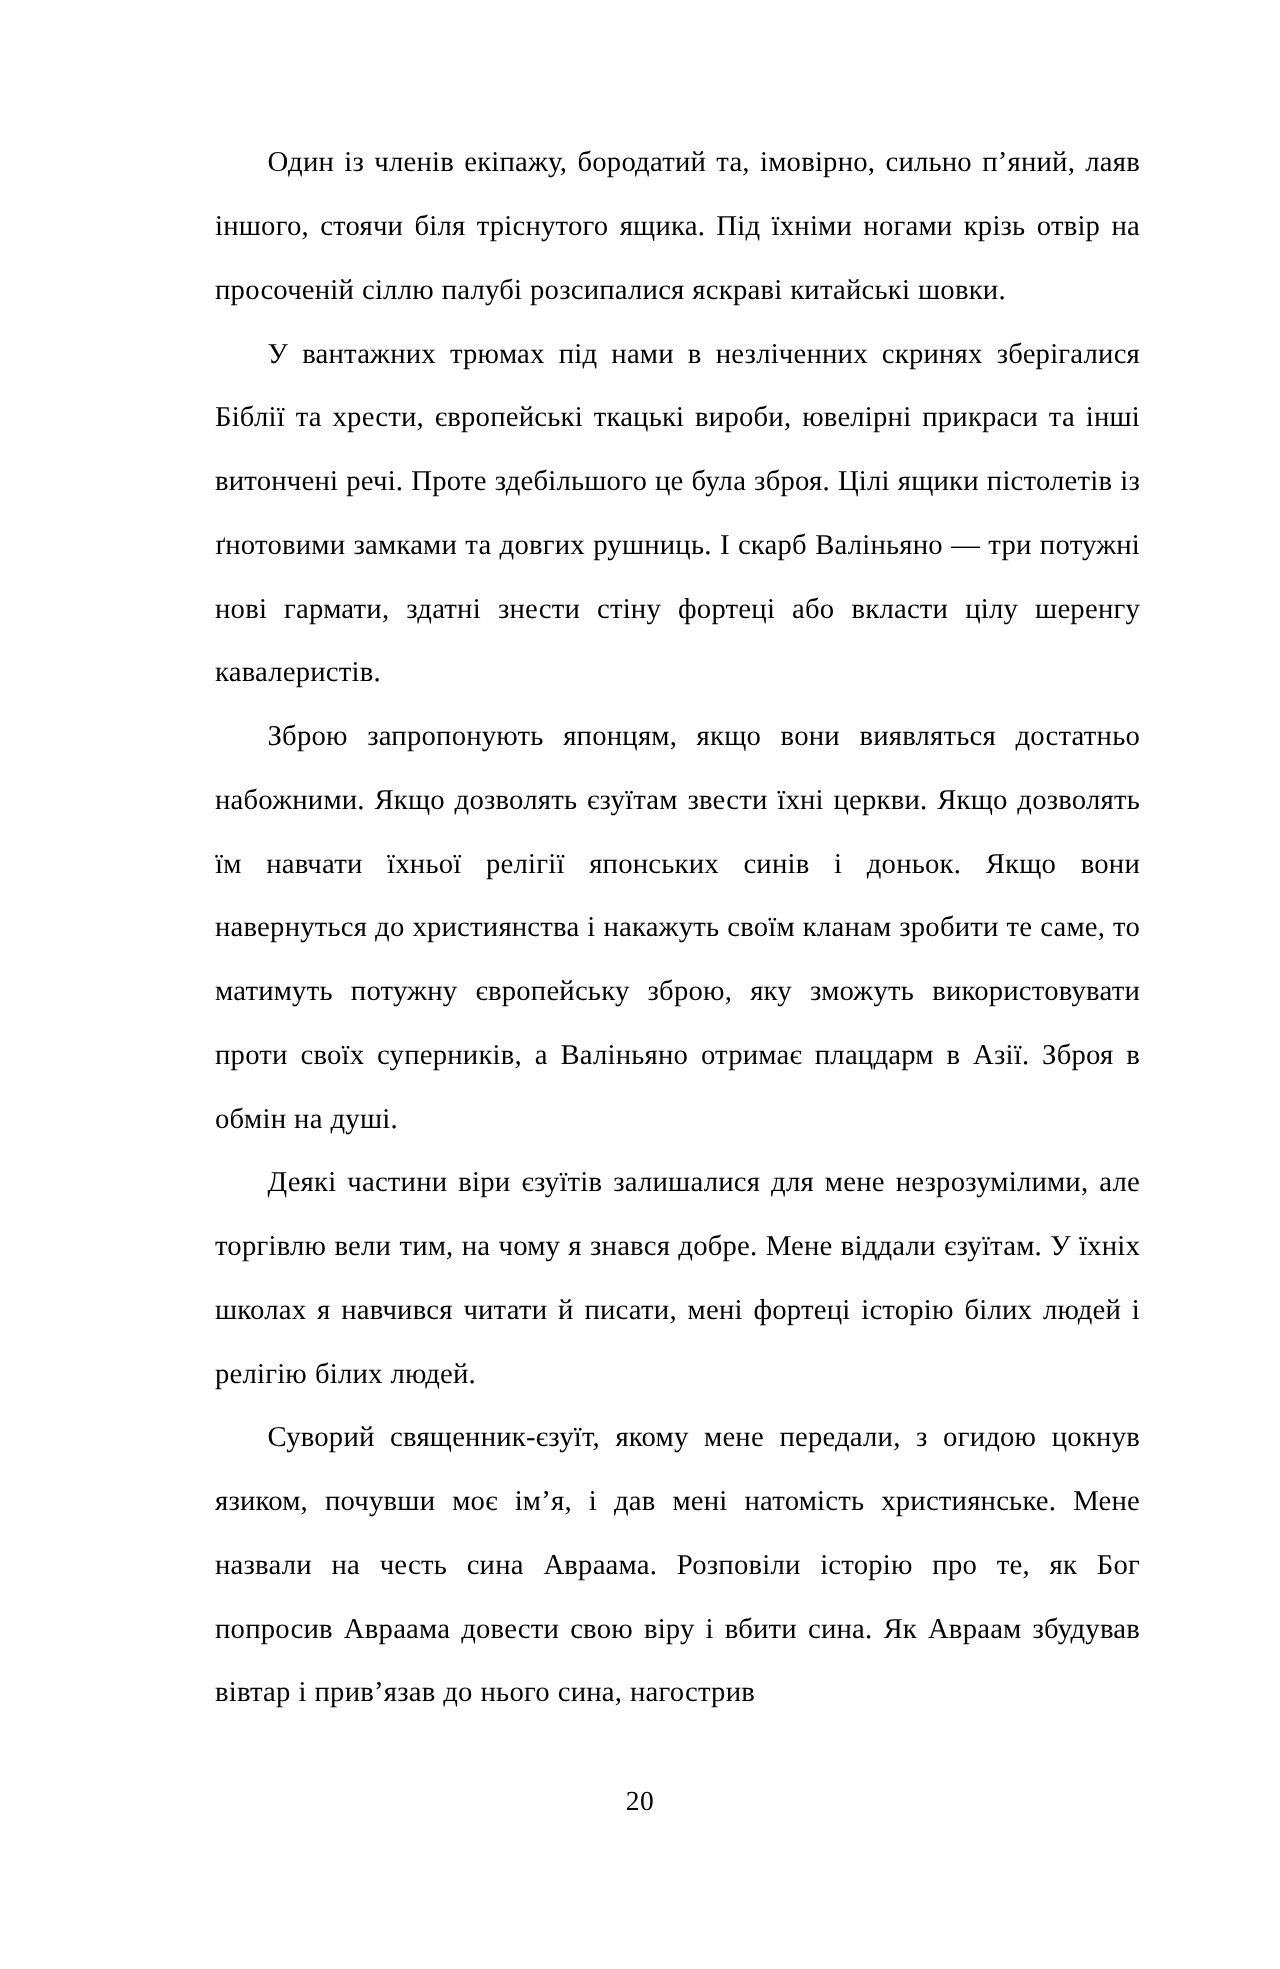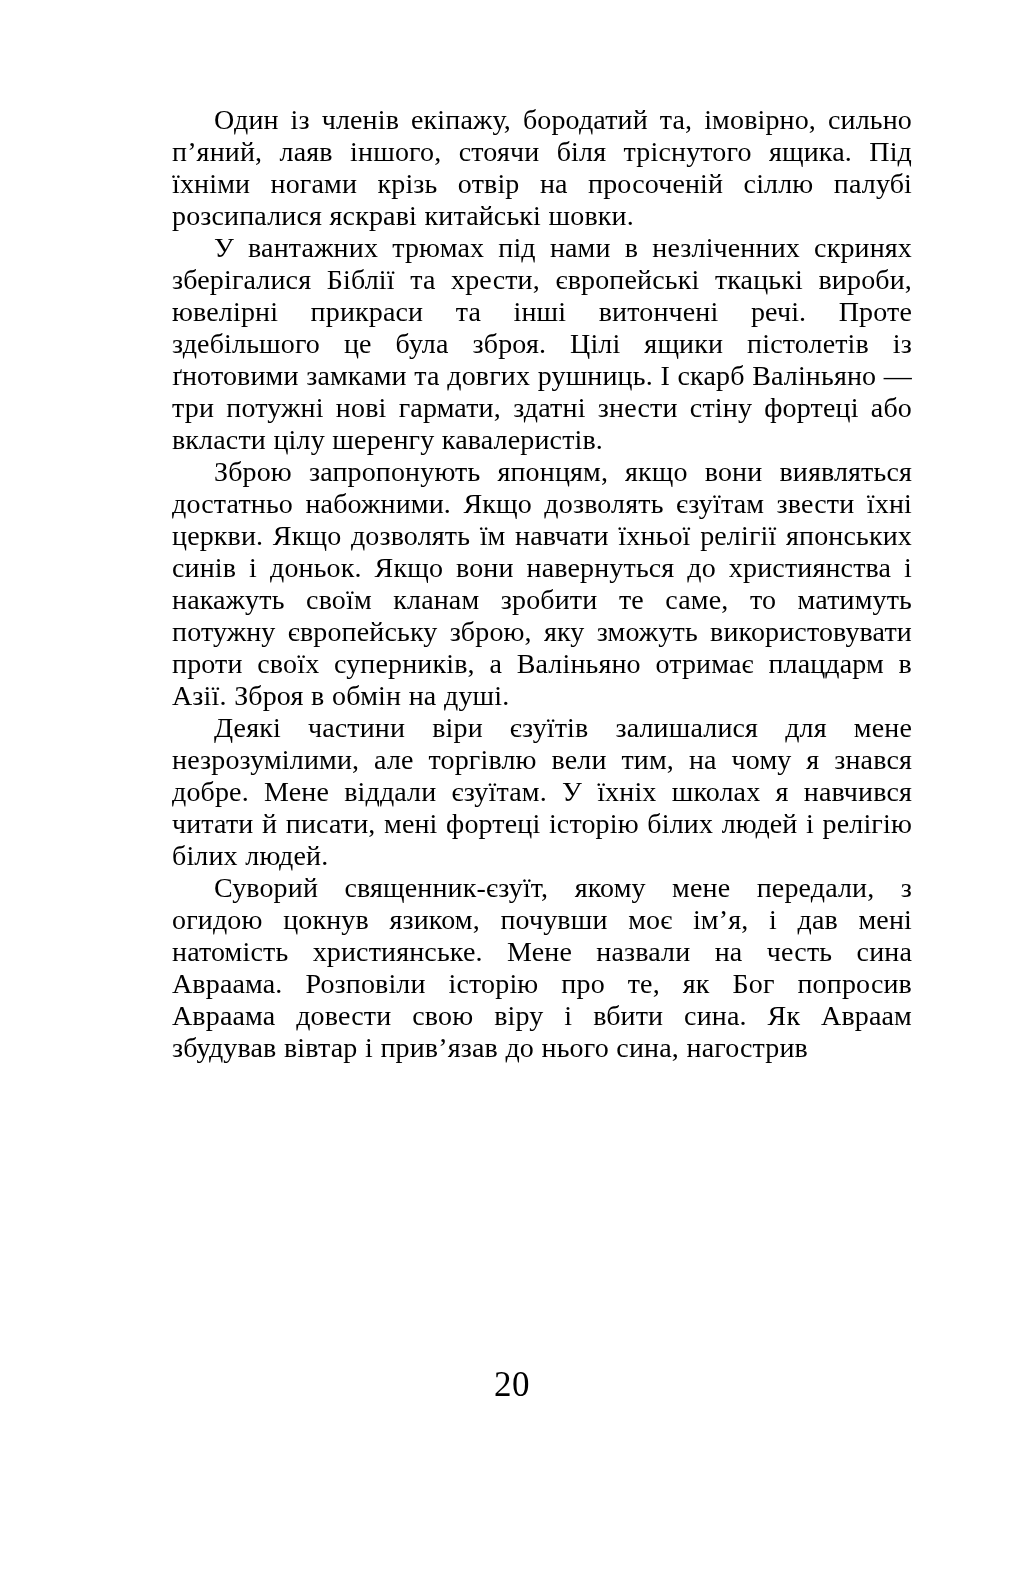--- a/index.html
+++ b/index.html
@@ -27,35 +27,35 @@
     position: absolute;
     left: 172px;
     top: 104px;
     width: 740px;
   }
 
   .para {
     margin: 0;
     text-indent: 42px;
     text-align: justify;
-    font-size: 28px;
-    line-height: 32px;
+    font-size: 23px;
+    line-height: 51px;
     letter-spacing: 0.15px;
     word-spacing: 0.4px;
     hyphens: manual;
     -webkit-hyphens: manual;
   }
 
   .page-number {
     position: absolute;
     left: 0;
-    top: 1368px;
+    top: 1424px;
     width: 1024px;
     text-align: center;
-    font-size: 35px;
+    font-size: 22px;
     line-height: 34px;
     letter-spacing: 0.5px;
   }
 </style>
 </head>
 <body>
 
 <div class="page">
 
   <div class="text-block">

